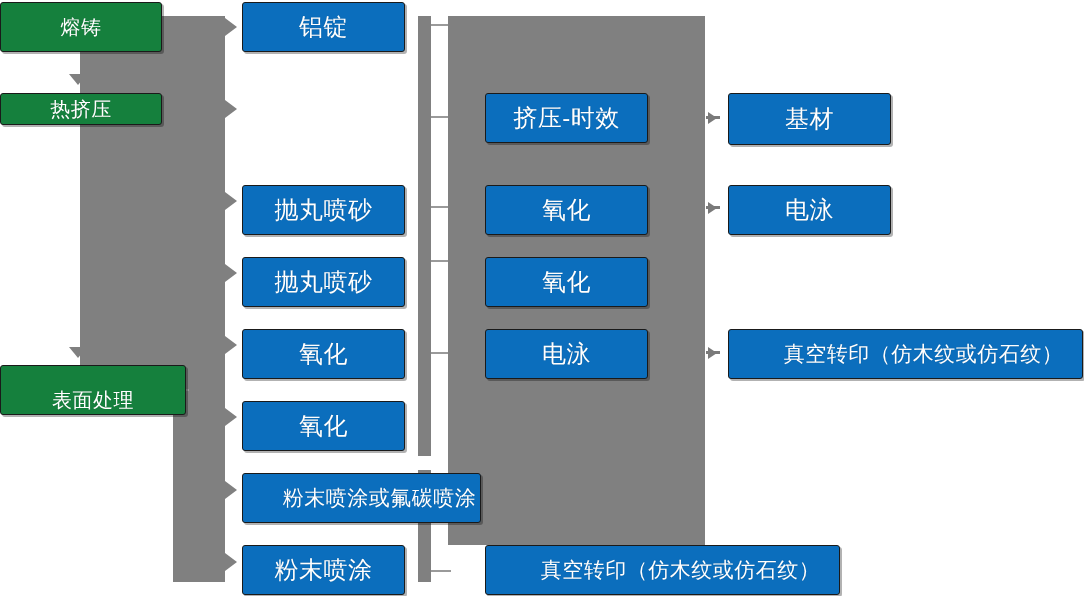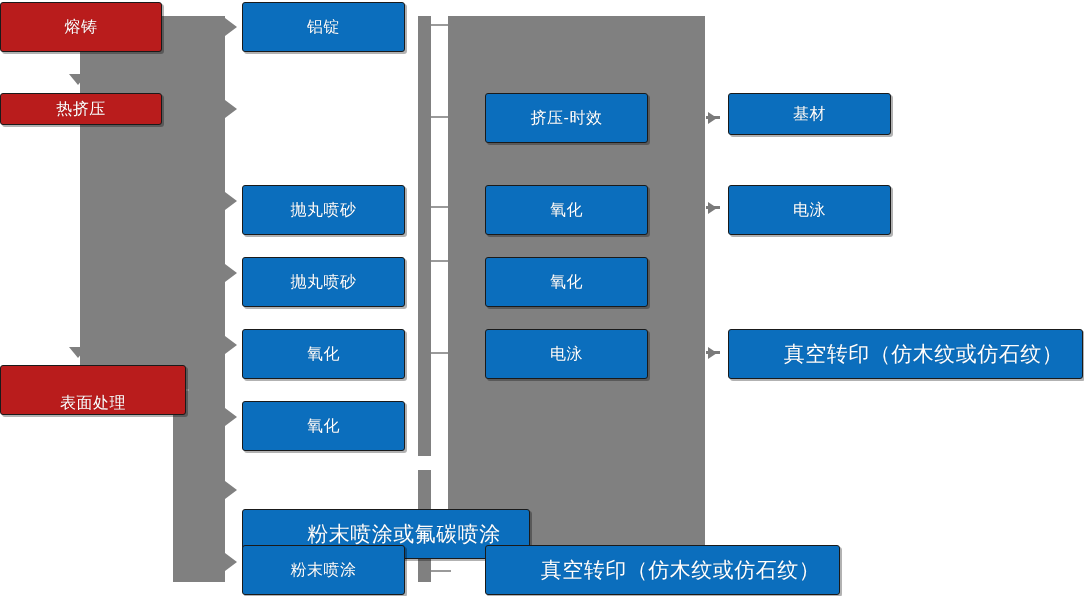--- a/index.html
+++ b/index.html
@@ -66,22 +66,22 @@
     justify-content:center;
     color:#ffffff;
     border:1px solid #1a1a1a;
     border-radius:3px;
     box-shadow:2px 2px 0 rgba(0,0,0,0.30);
     white-space:nowrap;
     letter-spacing:0.5px;
     text-shadow:0 0 1px rgba(0,0,0,0.25);
     user-select:none;
   }
-  .box.dark{ background:#b91c1c; font-size:16px; }
-  .box.bright{ background:#0B6EBD; font-size:16px; }
+  .box.dark{ background:#15803d; font-size:20px; }
+  .box.bright{ background:#0B6EBD; font-size:24px; }
   .box.wide{ font-size:21px;padding-left:36px; }
 </style>
 </head>
 <body>
 
 <div id="canvas">
 
   <div class="band" style="left:80px; top:16px; width:145px; height:352px;"></div>
 
   <div class="band" style="left:173px; top:368px; width:52px; height:214px;"></div>
@@ -148,21 +148,21 @@
   </div>
 
   <div class="box bright" style="left:242px; top:329px; width:163px; height:50px;">
     <span>氧化</span>
   </div>
 
   <div class="box bright" style="left:242px; top:401px; width:163px; height:50px;">
     <span>氧化</span>
   </div>
 
-  <div class="box bright wide" style="left:242px; top:473px; width:288px; height:50px;margin-top:36px;">
+  <div class="box bright wide" style="left:242px; top:473px; width:239px; height:50px;">
     <span>粉末喷涂或氟碳喷涂</span>
   </div>
 
   <div class="box bright" style="left:242px; top:545px; width:163px; height:50px;">
     <span>粉末喷涂</span>
   </div>
 
 
   <div class="box bright" style="left:485px; top:93px; width:163px; height:50px;">
     <span>挤压-时效</span>
@@ -177,21 +177,21 @@
   </div>
 
   <div class="box bright" style="left:485px; top:329px; width:163px; height:50px;">
     <span>电泳</span>
   </div>
 
   <div class="box bright wide" style="left:485px; top:545px; width:355px; height:50px;">
     <span>真空转印（仿木纹或仿石纹）</span>
   </div>
 
-  <div class="box bright" style="left:728px; top:93px; width:163px; height:42px;">
+  <div class="box bright" style="left:728px; top:93px; width:163px; height:52px;">
     <span>基材</span>
   </div>
 
   <div class="box bright" style="left:728px; top:185px; width:163px; height:50px;">
     <span>电泳</span>
   </div>
 
   <div class="box bright wide" style="left:728px; top:329px; width:355px; height:50px;">
     <span>真空转印（仿木纹或仿石纹）</span>
   </div>

